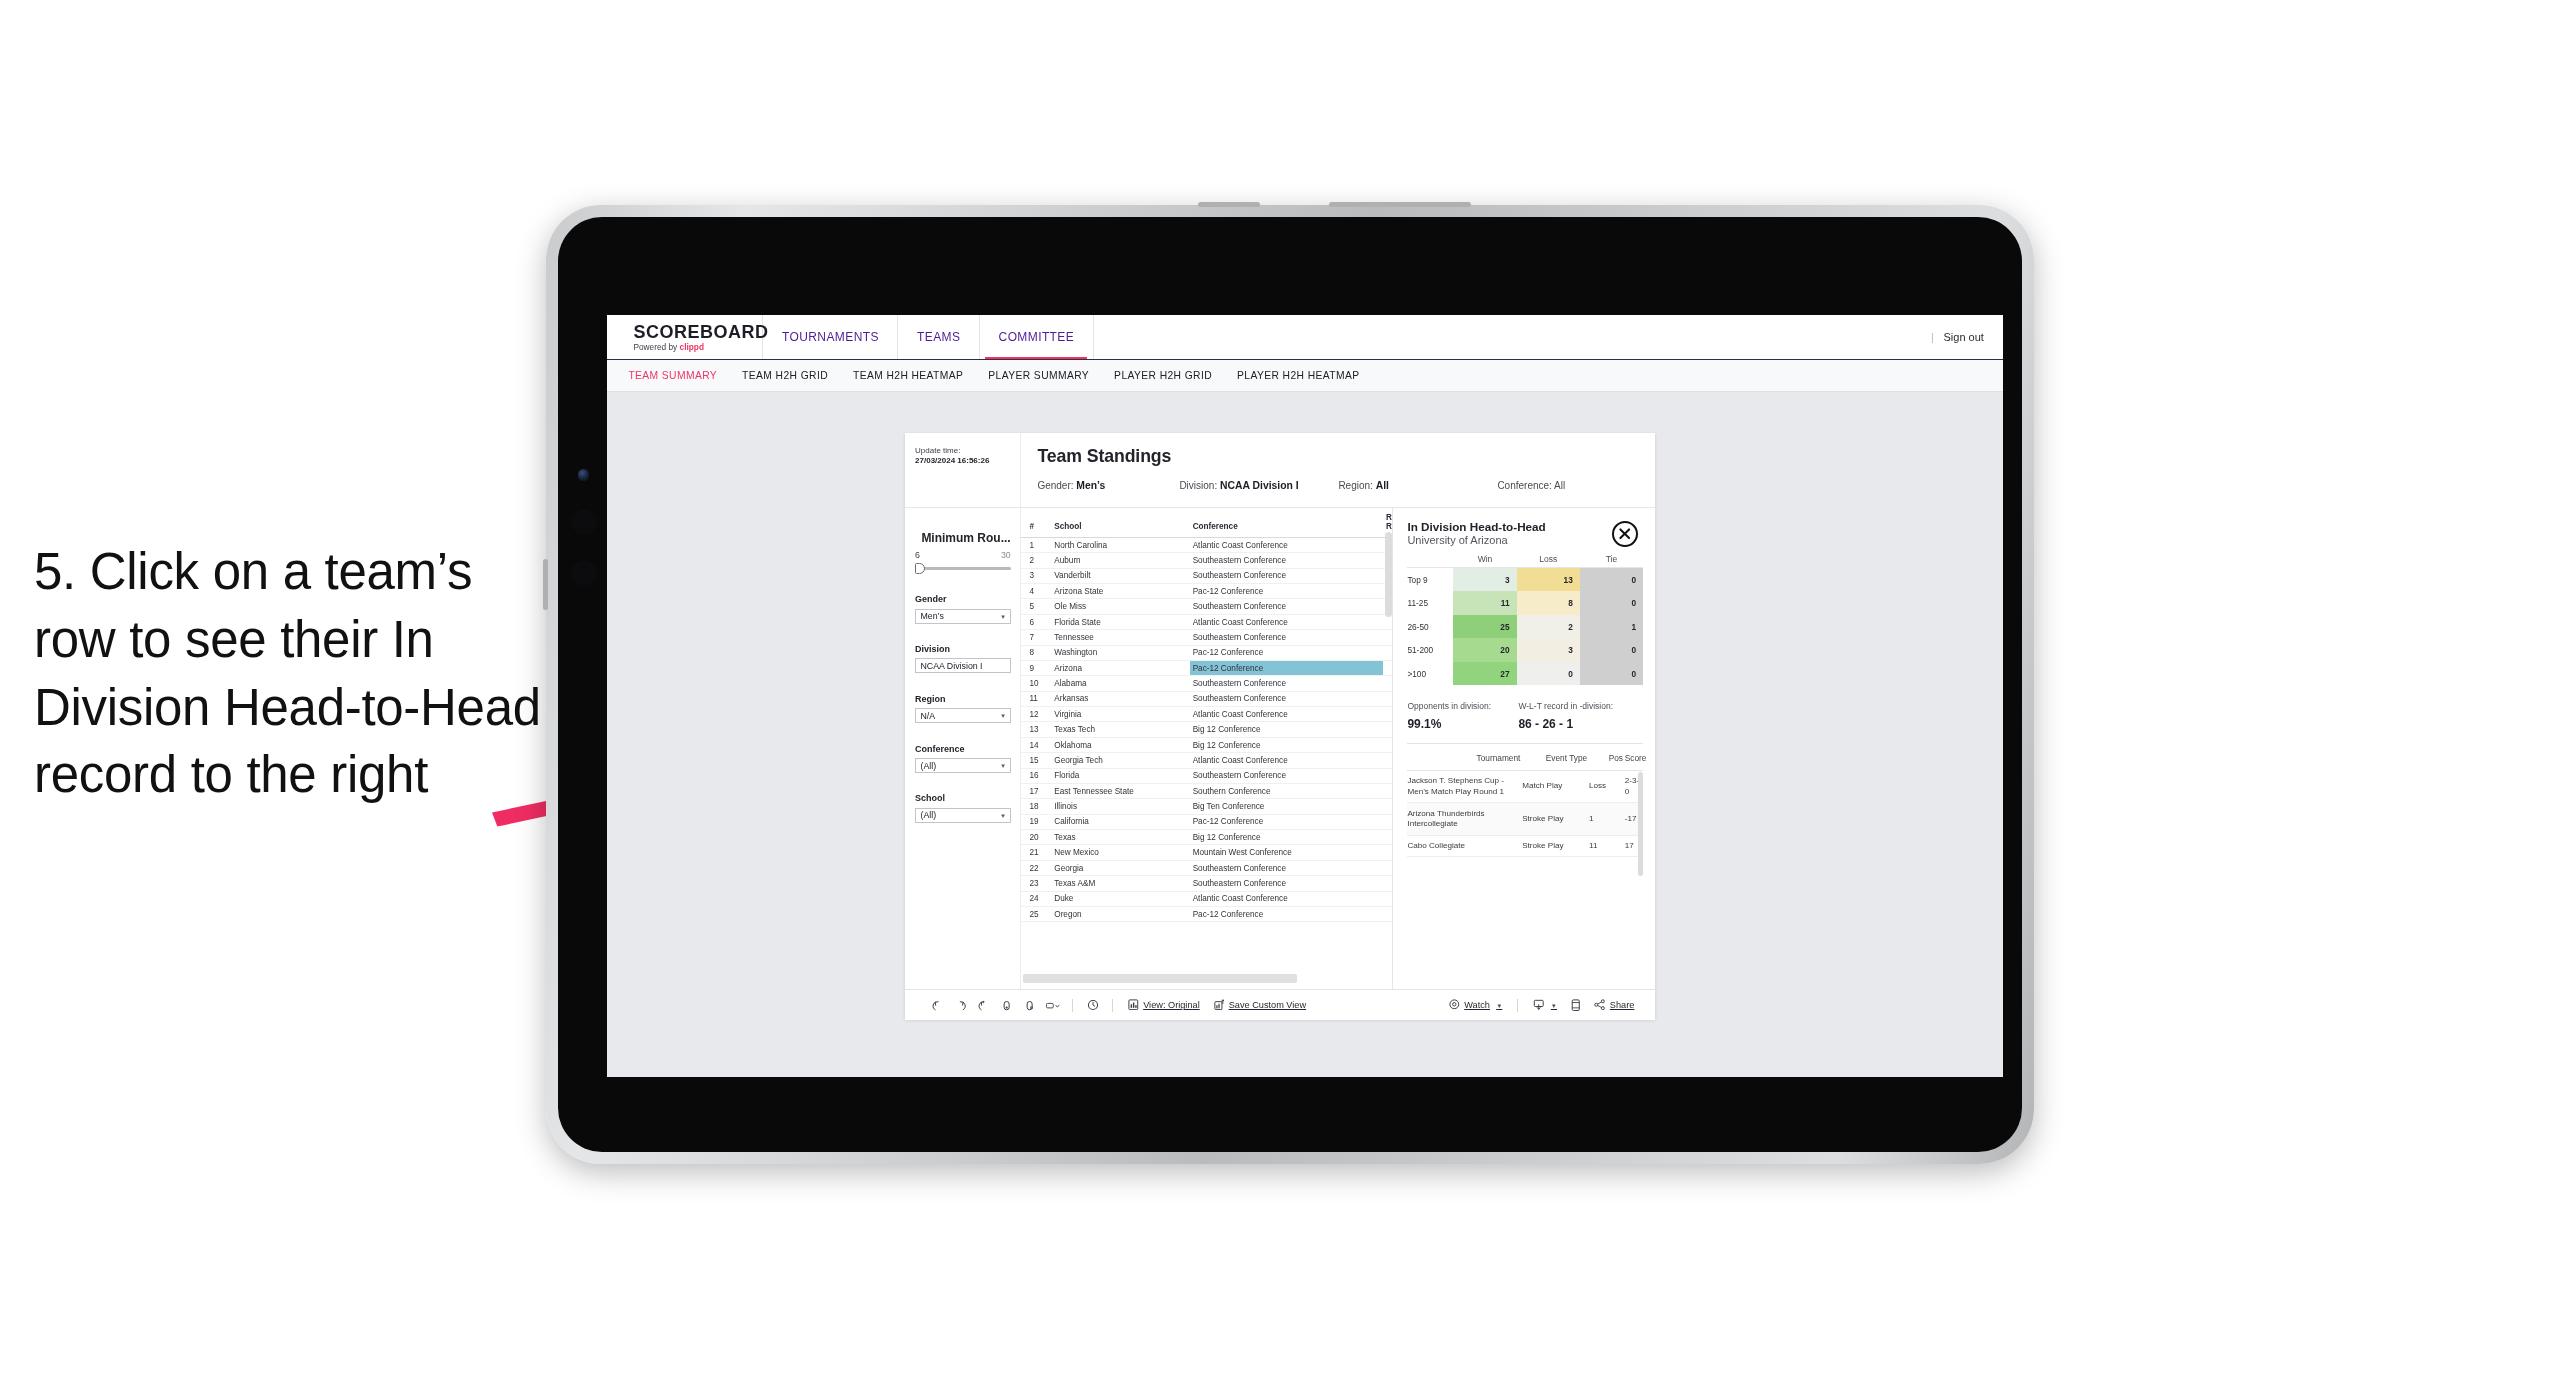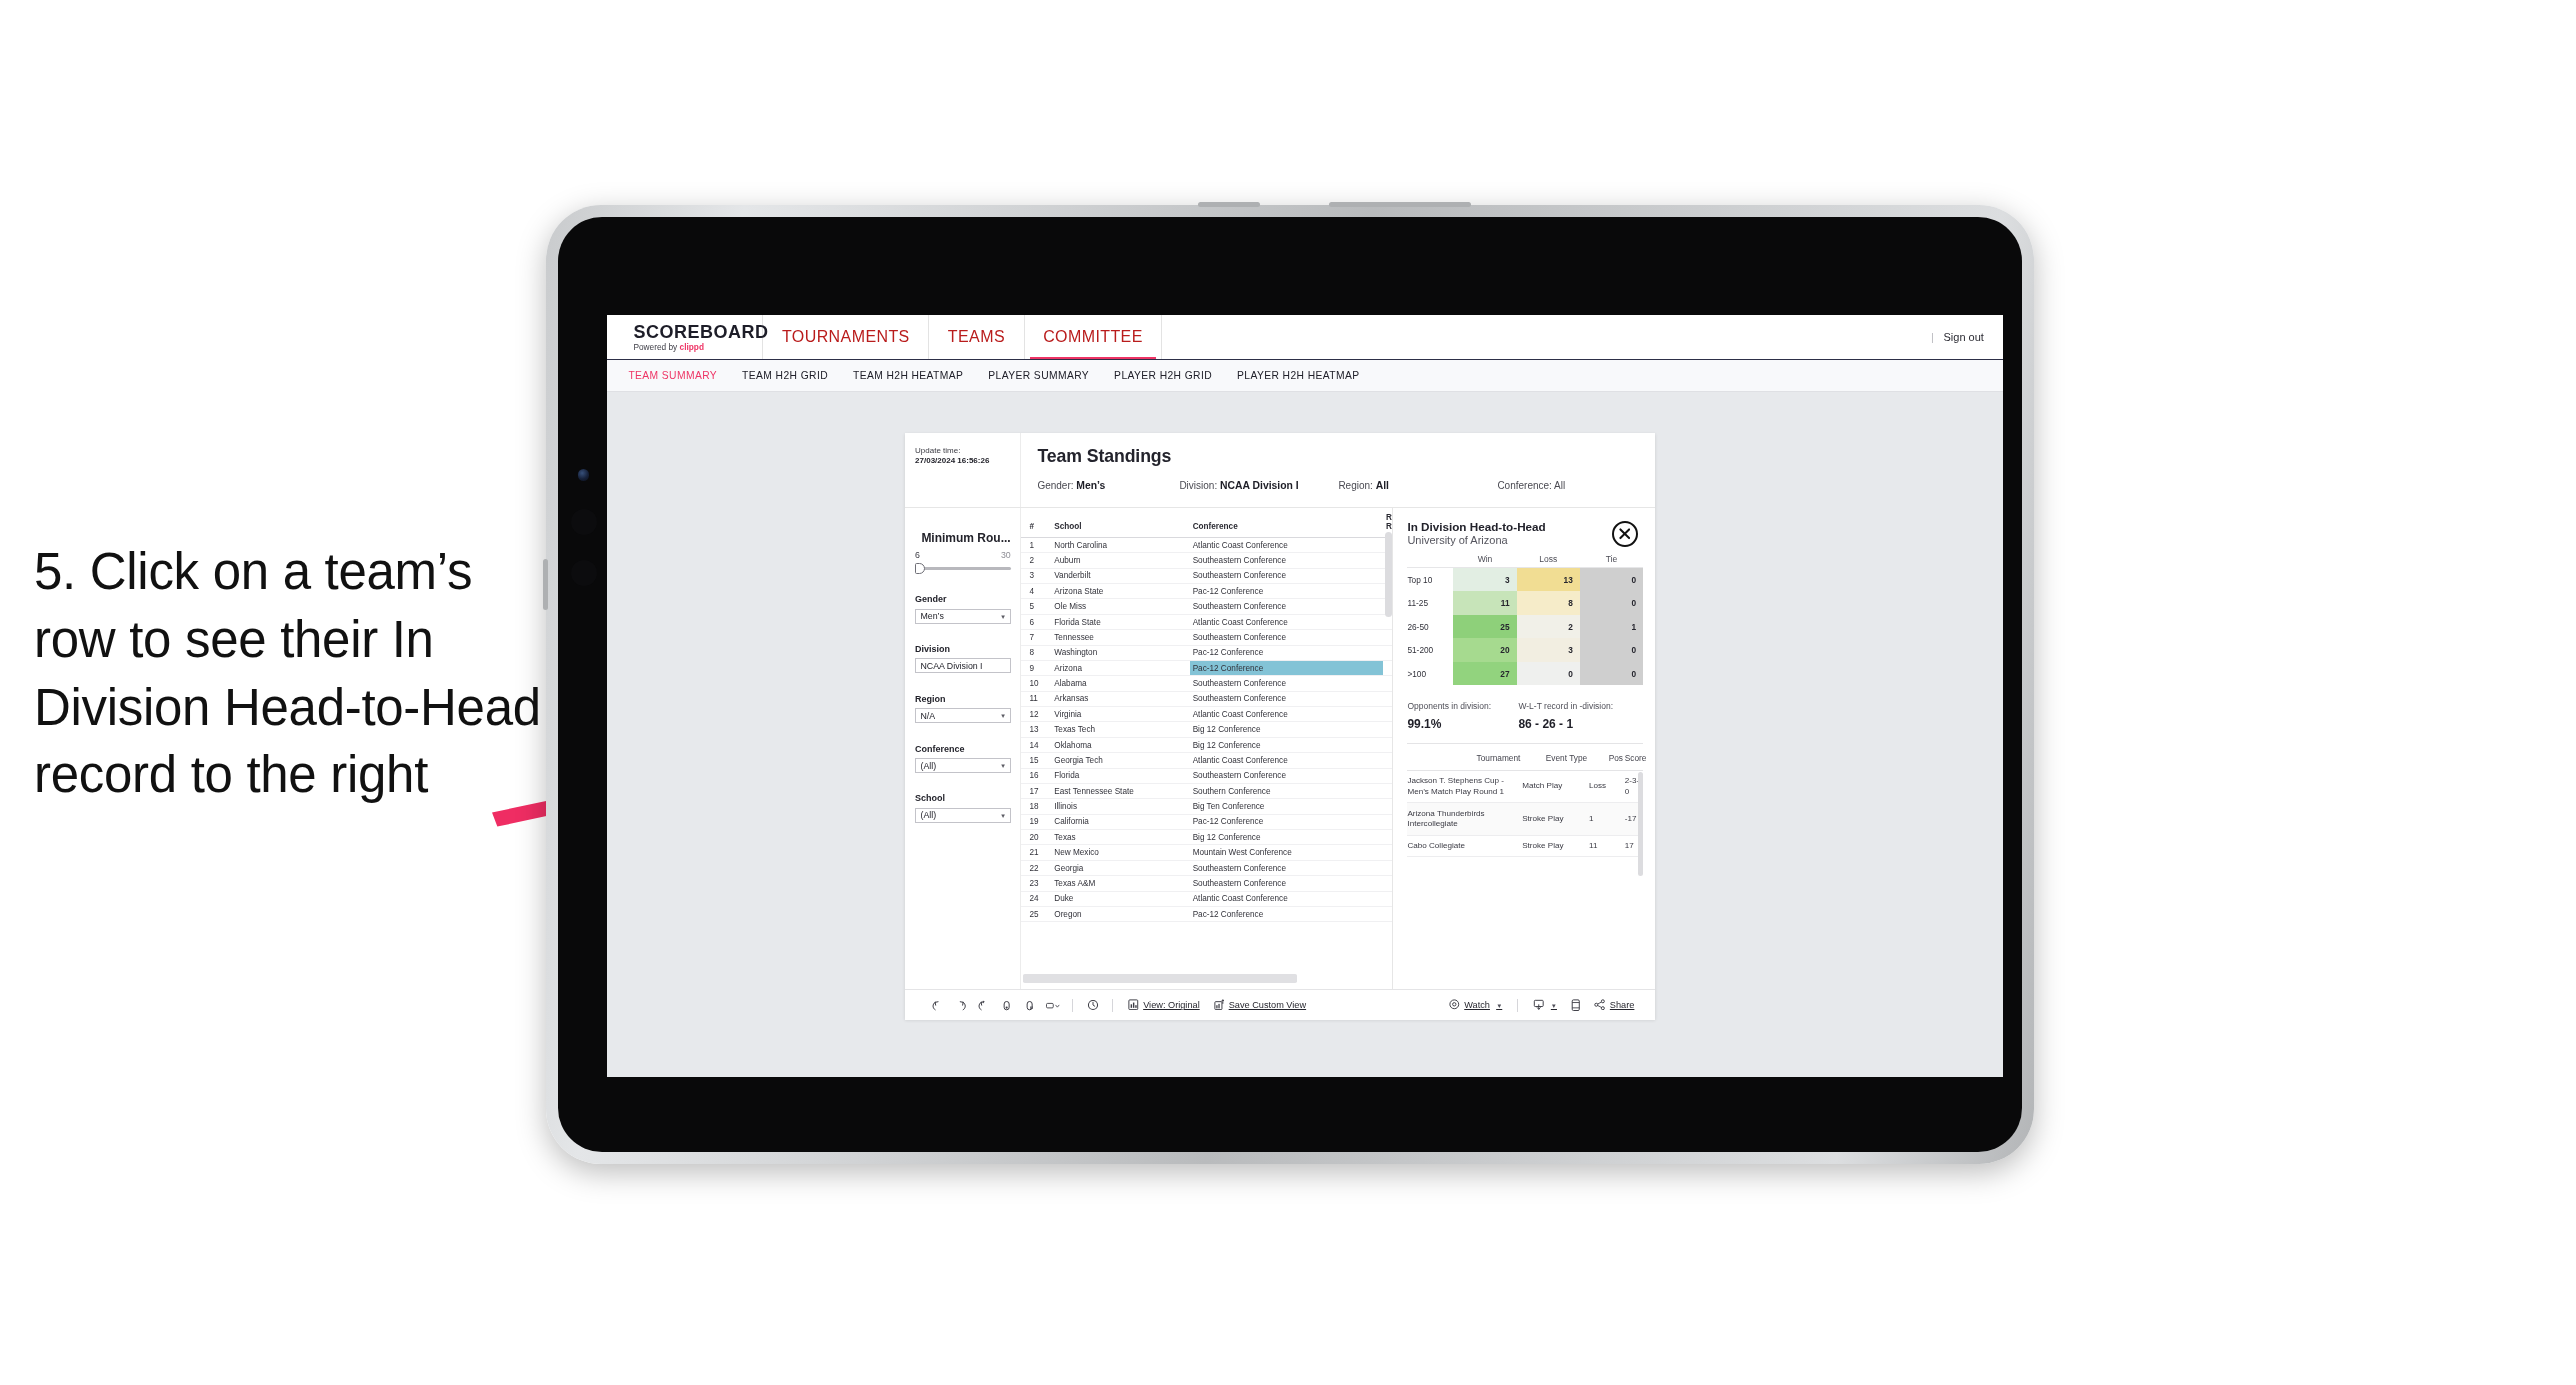--- a/index.html
+++ b/index.html
@@ -41,22 +41,22 @@
 
   
   #appbar{height:44px;background:#ffffff;display:flex;align-items:stretch;
     border-bottom:0.9px solid #2d2f48;position:relative;}
   #brand{width:156px;display:flex;flex-direction:column;justify-content:center;
     padding-left:26px;box-sizing:border-box;border-right:0.9px solid #e3e3e3;}
   #brand-title{font-size:18px;font-weight:700;letter-spacing:0.5px;color:#1d1d28;line-height:1;}
   #brand-sub{font-size:8.3px;color:#3c3c45;margin-top:1.8px;line-height:1;}
   #brand-sub b{color:#ee3465;font-weight:700;}
   .topnav{display:flex;align-items:stretch;}
-  .topnav-item{display:flex;align-items:center;padding:0 18.6px;font-size:16px;
-    color:#b91c1c;letter-spacing:0.4px;border-right:0.9px solid #e3e3e3;position:relative;
+  .topnav-item{display:flex;align-items:center;padding:0 18.6px;font-size:12px;
+    color:#4c1d95;letter-spacing:0.4px;border-right:0.9px solid #e3e3e3;position:relative;
     cursor:pointer;white-space:nowrap;}
   .topnav-item.active::after{content:"";position:absolute;left:5.3px;right:5.3px;bottom:0;
     height:2.3px;background:#ee3465;}
   #appbar-right{margin-left:auto;display:flex;align-items:center;padding-right:19.5px;
     font-size:11px;color:#2b2b33;gap:9.7px;}
   #appbar-right .sep{color:#b9b9bf;}
   #signout{cursor:pointer;}
 
   
   #subtabs{height:31px;background:#f8f9fb;border-bottom:0.9px solid #dfe0e4;
@@ -480,21 +480,21 @@
 
               <div class="h2h-grid">
                 <div class="h2h-head">
                   <div class="lbl"></div>
                   <div class="hc">Win</div>
                   <div class="hc">Loss</div>
                   <div class="hc">Tie</div>
                 </div>
                 <div class="h2h-rows" id="h2h-rows">
                     <div class="h2h-row">
-                      <div class="lbl">Top 10</div>
+                      <div class="lbl">Top 9</div>
                       <div class="h2h-cell" style="background: rgb(226, 238, 227);">3</div>
                       <div class="h2h-cell" style="background: rgb(241, 221, 147);">13</div>
                       <div class="h2h-cell" style="background: rgb(207, 207, 207);">0</div>
                     </div>
                     <div class="h2h-row">
                       <div class="lbl">11-25</div>
                       <div class="h2h-cell" style="background: rgb(199, 228, 185);">11</div>
                       <div class="h2h-cell" style="background: rgb(246, 236, 201);">8</div>
                       <div class="h2h-cell" style="background: rgb(207, 207, 207);">0</div>
                     </div>

